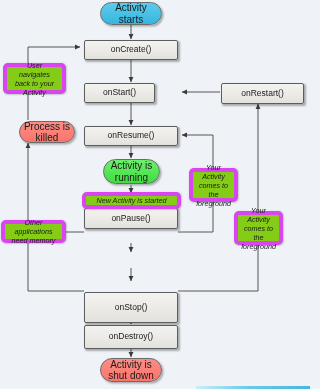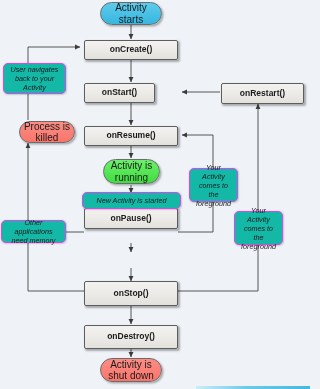--- a/index.html
+++ b/index.html
@@ -36,21 +36,20 @@
     line-height: 1.12;
     color: #1a1a1a;
   }
   
   .node.method {
     background: linear-gradient(to bottom, #f2f2f0 0%, #eceae6 55%, #e3e1dc 100%);
     border: 1px solid #5d5d5d;
     border-radius: 2px;
     font-size: 8.5px;
     box-shadow: 1.5px 1.5px 2px rgba(0,0,0,0.30);
-    font-weight: bold;
   }
   
   .node.state {
     border-radius: 40px;
     font-size: 10px;
     border: 1px solid #6b6b6b;
     box-shadow: 1.5px 1.5px 2px rgba(0,0,0,0.30);
   }
   .node.state.start  { background: linear-gradient(to bottom,#5ecbeb,#37b6e0); }
   .node.state.running{ background: linear-gradient(to bottom,#6df06d,#3fdd3f); }
@@ -58,22 +57,22 @@
   .node.state.shut   { background: linear-gradient(to bottom,#fb8d85,#f9756b); }
 
   
   .note {
     position: absolute;
     box-sizing: border-box;
     display: flex;
     align-items: center;
     justify-content: center;
     text-align: center;
-    background: #14b8a6;
-    border: 1px solid #d946ef;
+    background: #84cc16;
+    border: 4px solid #d946ef;
     border-radius: 5px;
     font-size: 7.2px;
     font-style: italic;
     line-height: 1.25;
     color: #1a1a1a;
     padding: 1px 4px;
     box-shadow: 0.5px 0.5px 1.5px rgba(0,0,0,0.18);
   }
   .bottom-strip {
     position: absolute;
@@ -158,21 +157,21 @@
     <div>
       <span>Activity is</span><br>
       <span>running</span>
     </div>
   </div>
 
   <div class="node method" style="left:84px;top:208px;width:94px;height:21px;">
     <span>onPause()</span>
   </div>
 
-  <div class="node method" style="left:84px;top:281px;width:94px;height:25px;justify-content:center;">
+  <div class="node method" style="left:84px;top:292px;width:94px;height:31px;justify-content:center;">
     <span>onStop()</span>
   </div>
 
   <div class="node method" style="left:84px;top:325px;width:94px;height:24px;">
     <span>onDestroy()</span>
   </div>
 
   <div class="node state killed" style="left:19px;top:121px;width:56px;height:22px;">
     <div>
       <span>Process is</span><br>

